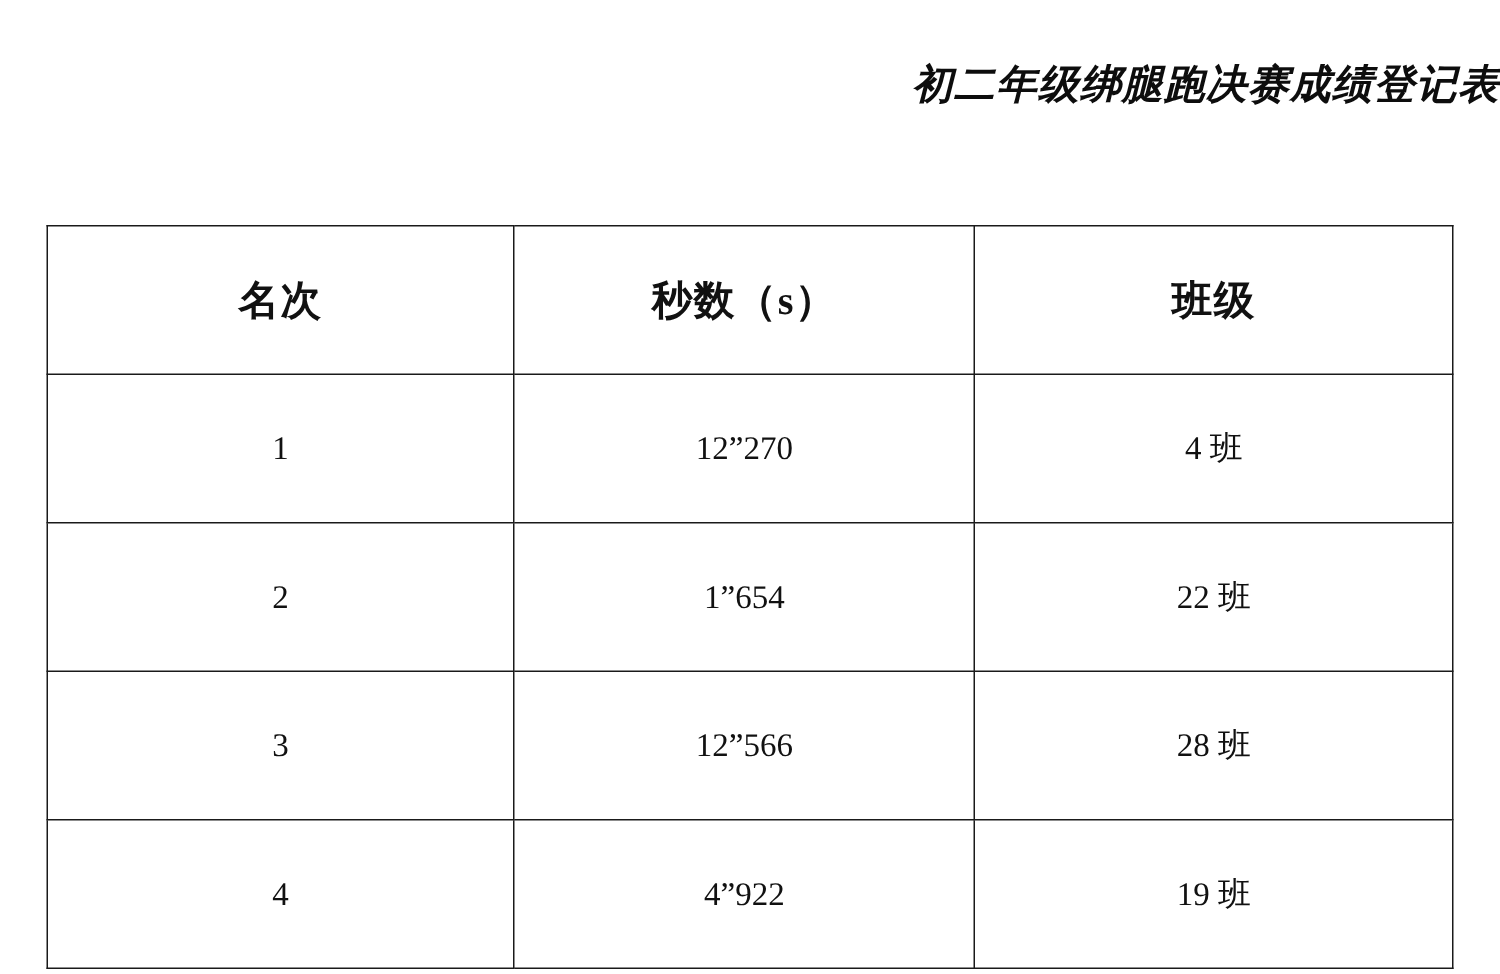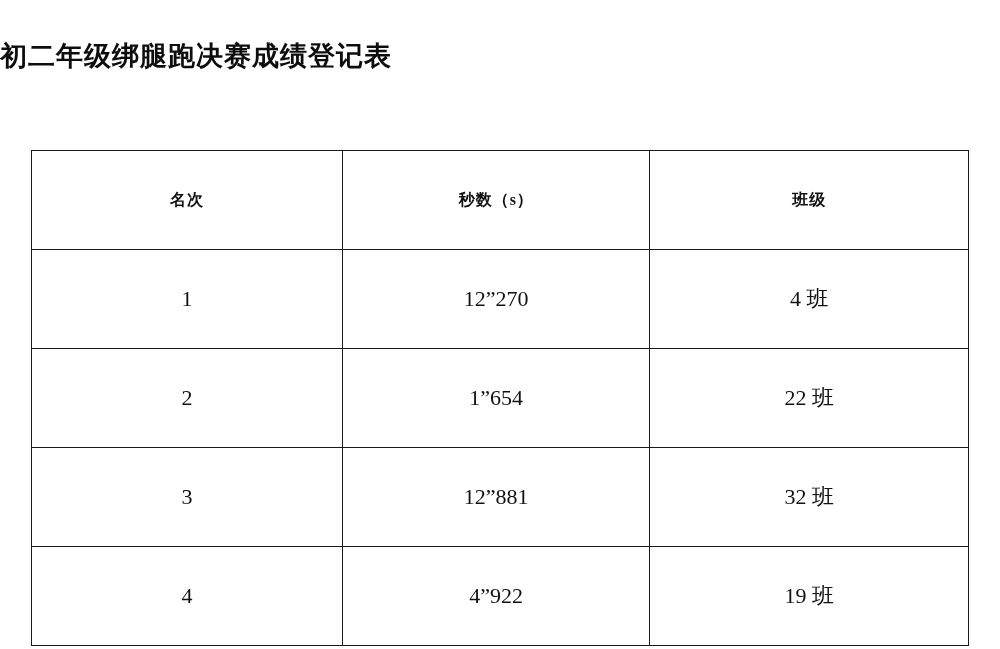--- a/index.html
+++ b/index.html
@@ -14,26 +14,27 @@
     color: #111111;
     overflow: hidden;
   }
   .page {
     position: relative;
     width: 1000px;
     height: 649px;
     box-sizing: border-box;
   }
   .doc-title {
-    text-align: left;
+    text-align: right;
     font-size: 27px;
     font-weight: bold;
     letter-spacing: 1px;
     padding-top: 38px;
     color: #0d0d0d;
+    font-style: italic;
   }
   .table-wrap {
     position: absolute;
     left: 31px;
     top: 150px;
     width: 938px;
   }
   table.grades {
     border-collapse: collapse;
     width: 100%;
@@ -42,21 +43,21 @@
   table.grades th,
   table.grades td {
     border: 1px solid #1a1a1a;
     text-align: center;
     vertical-align: middle;
     font-weight: normal;
     color: #111111;
   }
   table.grades thead th {
     height: 96px;
-    font-size: 16px;
+    font-size: 27px;
     font-weight: bold;
     letter-spacing: 1px;
   }
   table.grades tbody td {
     height: 96px;
     font-size: 22px;
   }
   col.c-rank { width: 33.2%; }
   col.c-time { width: 32.8%; }
   col.c-class { width: 34.0%; }
@@ -88,22 +89,22 @@
           <td>12”270</td>
           <td>4 班</td>
         </tr>
         <tr>
           <td>2</td>
           <td>1”654</td>
           <td>22 班</td>
         </tr>
         <tr>
           <td>3</td>
-          <td>12”881</td>
-          <td>32 班</td>
+          <td>12”566</td>
+          <td>28 班</td>
         </tr>
         <tr>
           <td>4</td>
           <td>4”922</td>
           <td>19 班</td>
         </tr>
       </tbody>
     </table>
   </div>
 

